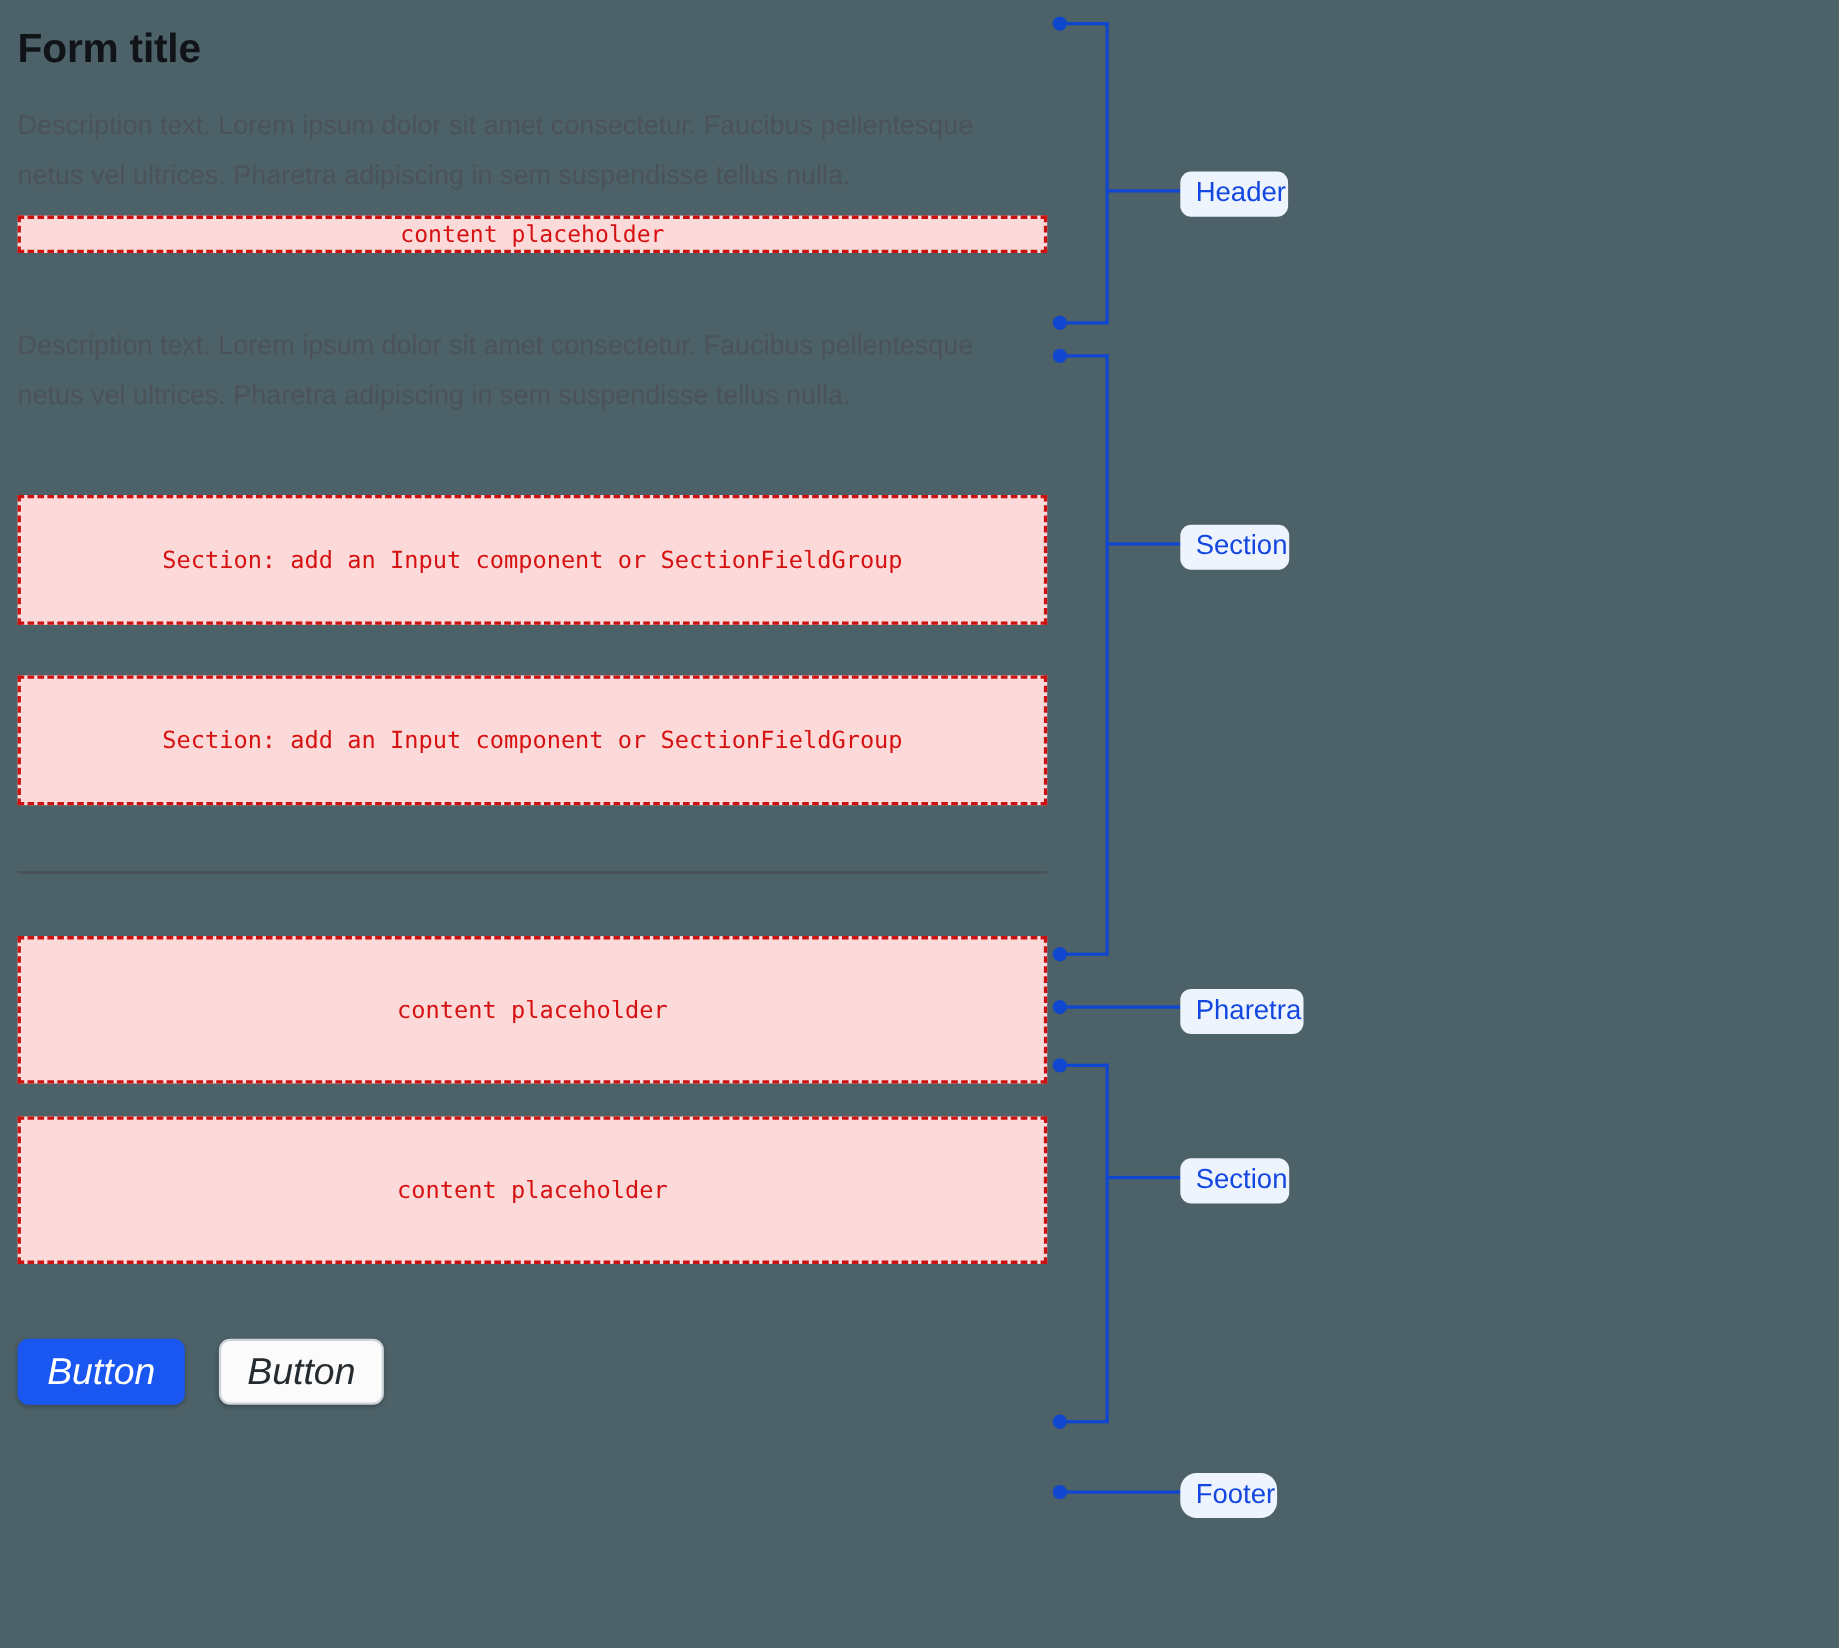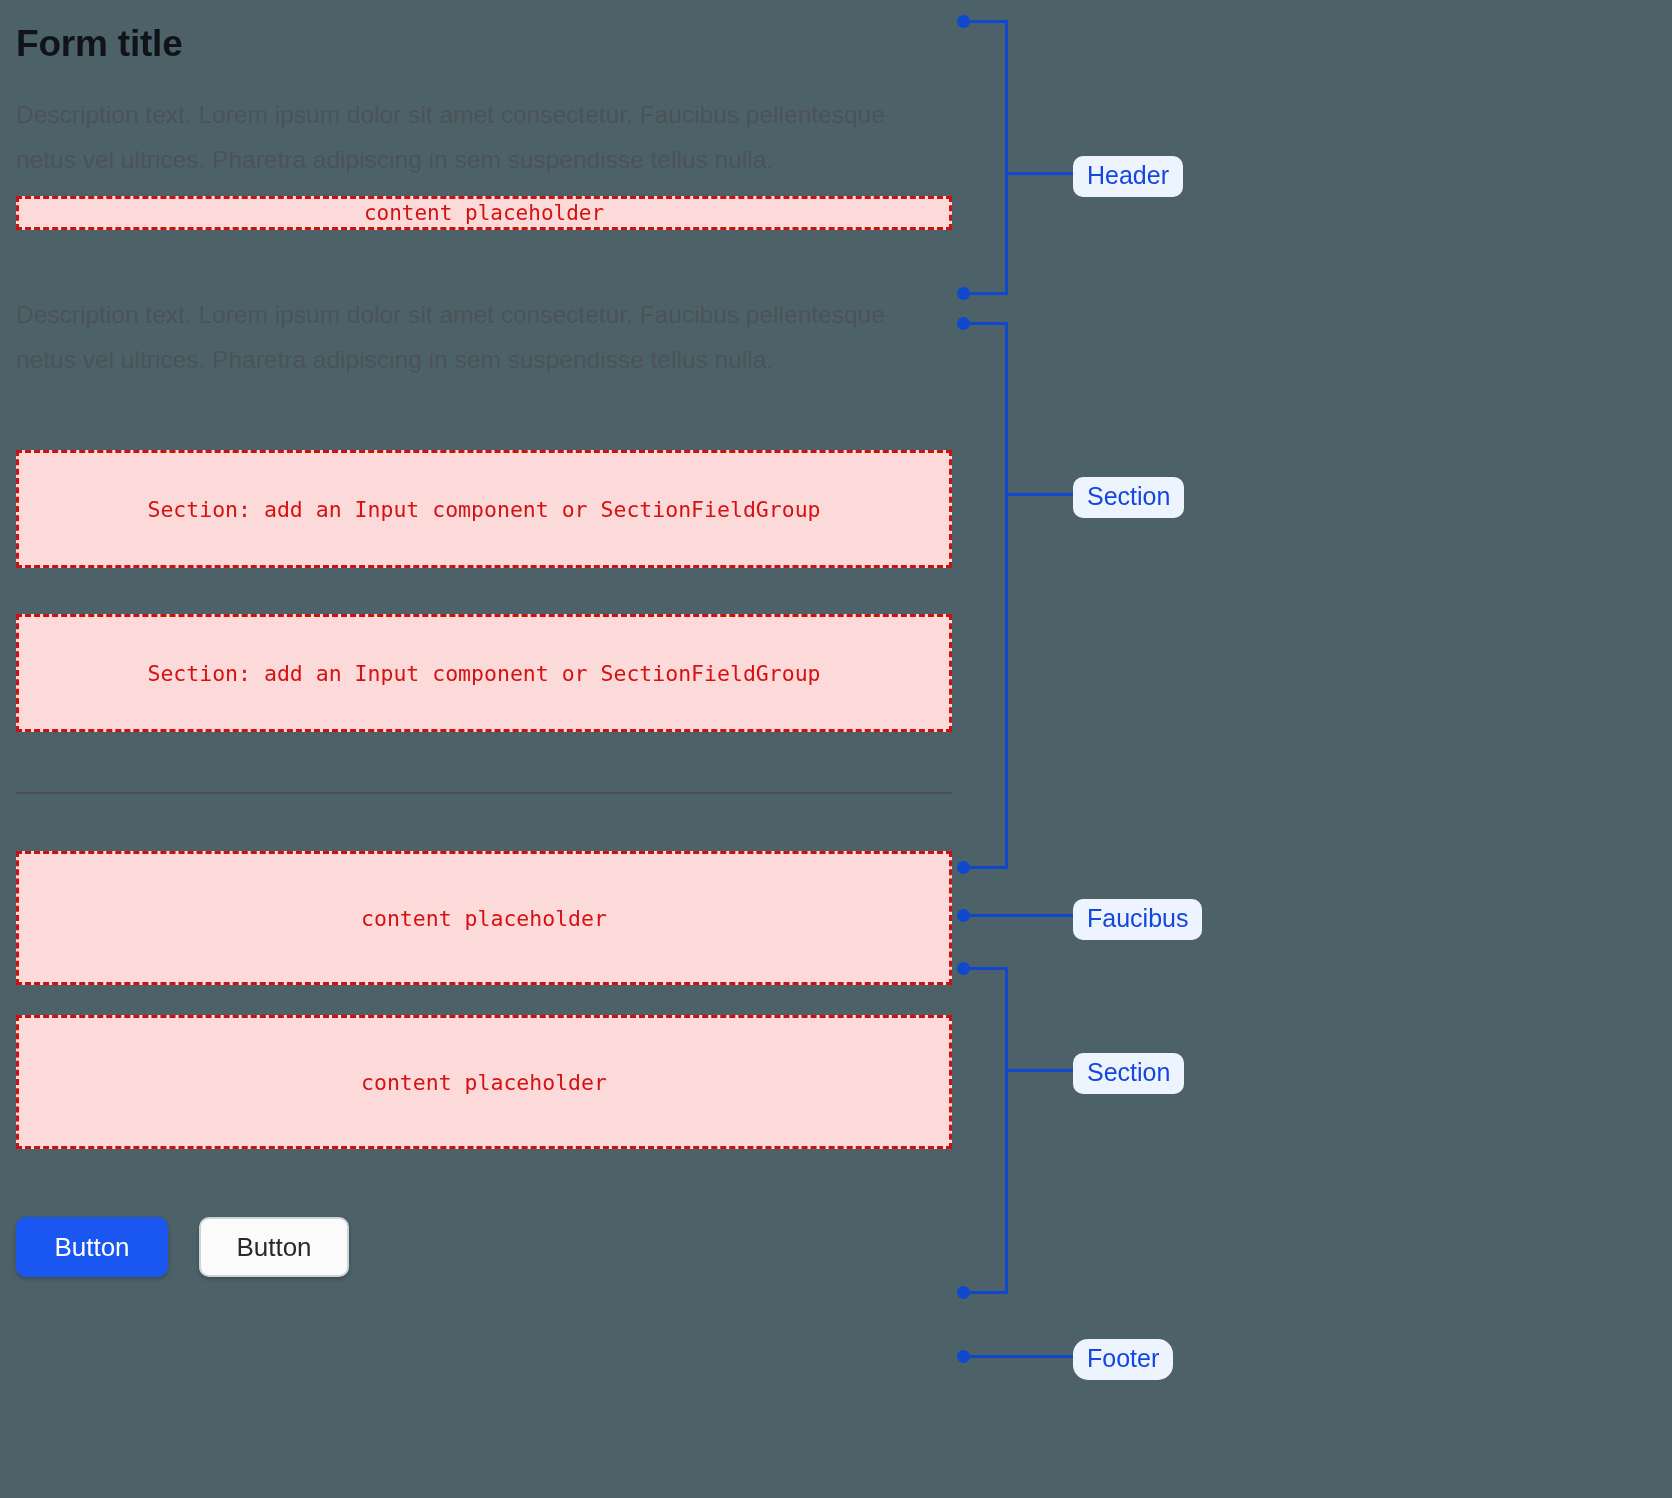--- a/index.html
+++ b/index.html
@@ -78,29 +78,30 @@
 
   
   .footer-row {
     display: flex;
     align-items: center;
     gap: 31px;
   }
 
   .btn {
     font-family: "Liberation Sans", sans-serif;
-    font-size: 26px;
+    font-size: 34px;
     border-radius: 10px;
     padding: 0 22px;
     height: 60px;
     display: inline-flex;
     align-items: center;
     justify-content: center;
     cursor: pointer;
     box-shadow: 0 2px 4px rgba(0,0,0,0.22);
+    font-style: italic;
   }
   .btn-primary {
     background: #1a56f0;
     color: #ffffff;
     border: none;
     min-width: 152px;
   }
   .btn-secondary {
     background: #fbfbfb;
     color: #262b2f;
@@ -135,21 +136,21 @@
     background: #1047cf;
   }
 
   .anno-badge {
     position: absolute;
     background: #eef4fe;
     color: #1347e0;
     font-size: 25px;
     font-family: "Liberation Sans", sans-serif;
     border-radius: 10px;
-    padding: 6px 14px 8px 14px;
+    padding: 6px 2px 8px 14px;
     line-height: 1.08;
     white-space: nowrap;
   }
 </style>
 </head>
 <body>
 
 <div id="root">
 
   <div class="form-col">
@@ -198,21 +199,21 @@
     <div class="anno-dot" style="left:957px; top:317px;"></div>
     <div class="anno-line-h" style="left:963px; top:322px; width:45px;"></div>
     <div class="anno-line-v" style="left:1005px; top:322px; height:545px;"></div>
     <div class="anno-dot" style="left:957px; top:861px;"></div>
     <div class="anno-line-h" style="left:963px; top:866px; width:45px;"></div>
     <div class="anno-line-h" style="left:1005px; top:493px; width:70px;"></div>
     <div class="anno-badge" style="left:1073px; top:477px;">Section</div>
 
     <div class="anno-dot" style="left:957px; top:909px;"></div>
     <div class="anno-line-h" style="left:963px; top:914px; width:115px;"></div>
-    <div class="anno-badge" style="left:1073px; top:899px;">Faucibus</div>
+    <div class="anno-badge" style="left:1073px; top:899px;">Pharetra</div>
 
     <div class="anno-dot" style="left:957px; top:962px;"></div>
     <div class="anno-line-h" style="left:963px; top:967px; width:45px;"></div>
     <div class="anno-line-v" style="left:1005px; top:967px; height:326px;"></div>
     <div class="anno-dot" style="left:957px; top:1286px;"></div>
     <div class="anno-line-h" style="left:963px; top:1291px; width:45px;"></div>
     <div class="anno-line-h" style="left:1005px; top:1069px; width:70px;"></div>
     <div class="anno-badge" style="left:1073px; top:1053px;">Section</div>
 
     <div class="anno-dot" style="left:957px; top:1350px;"></div>

